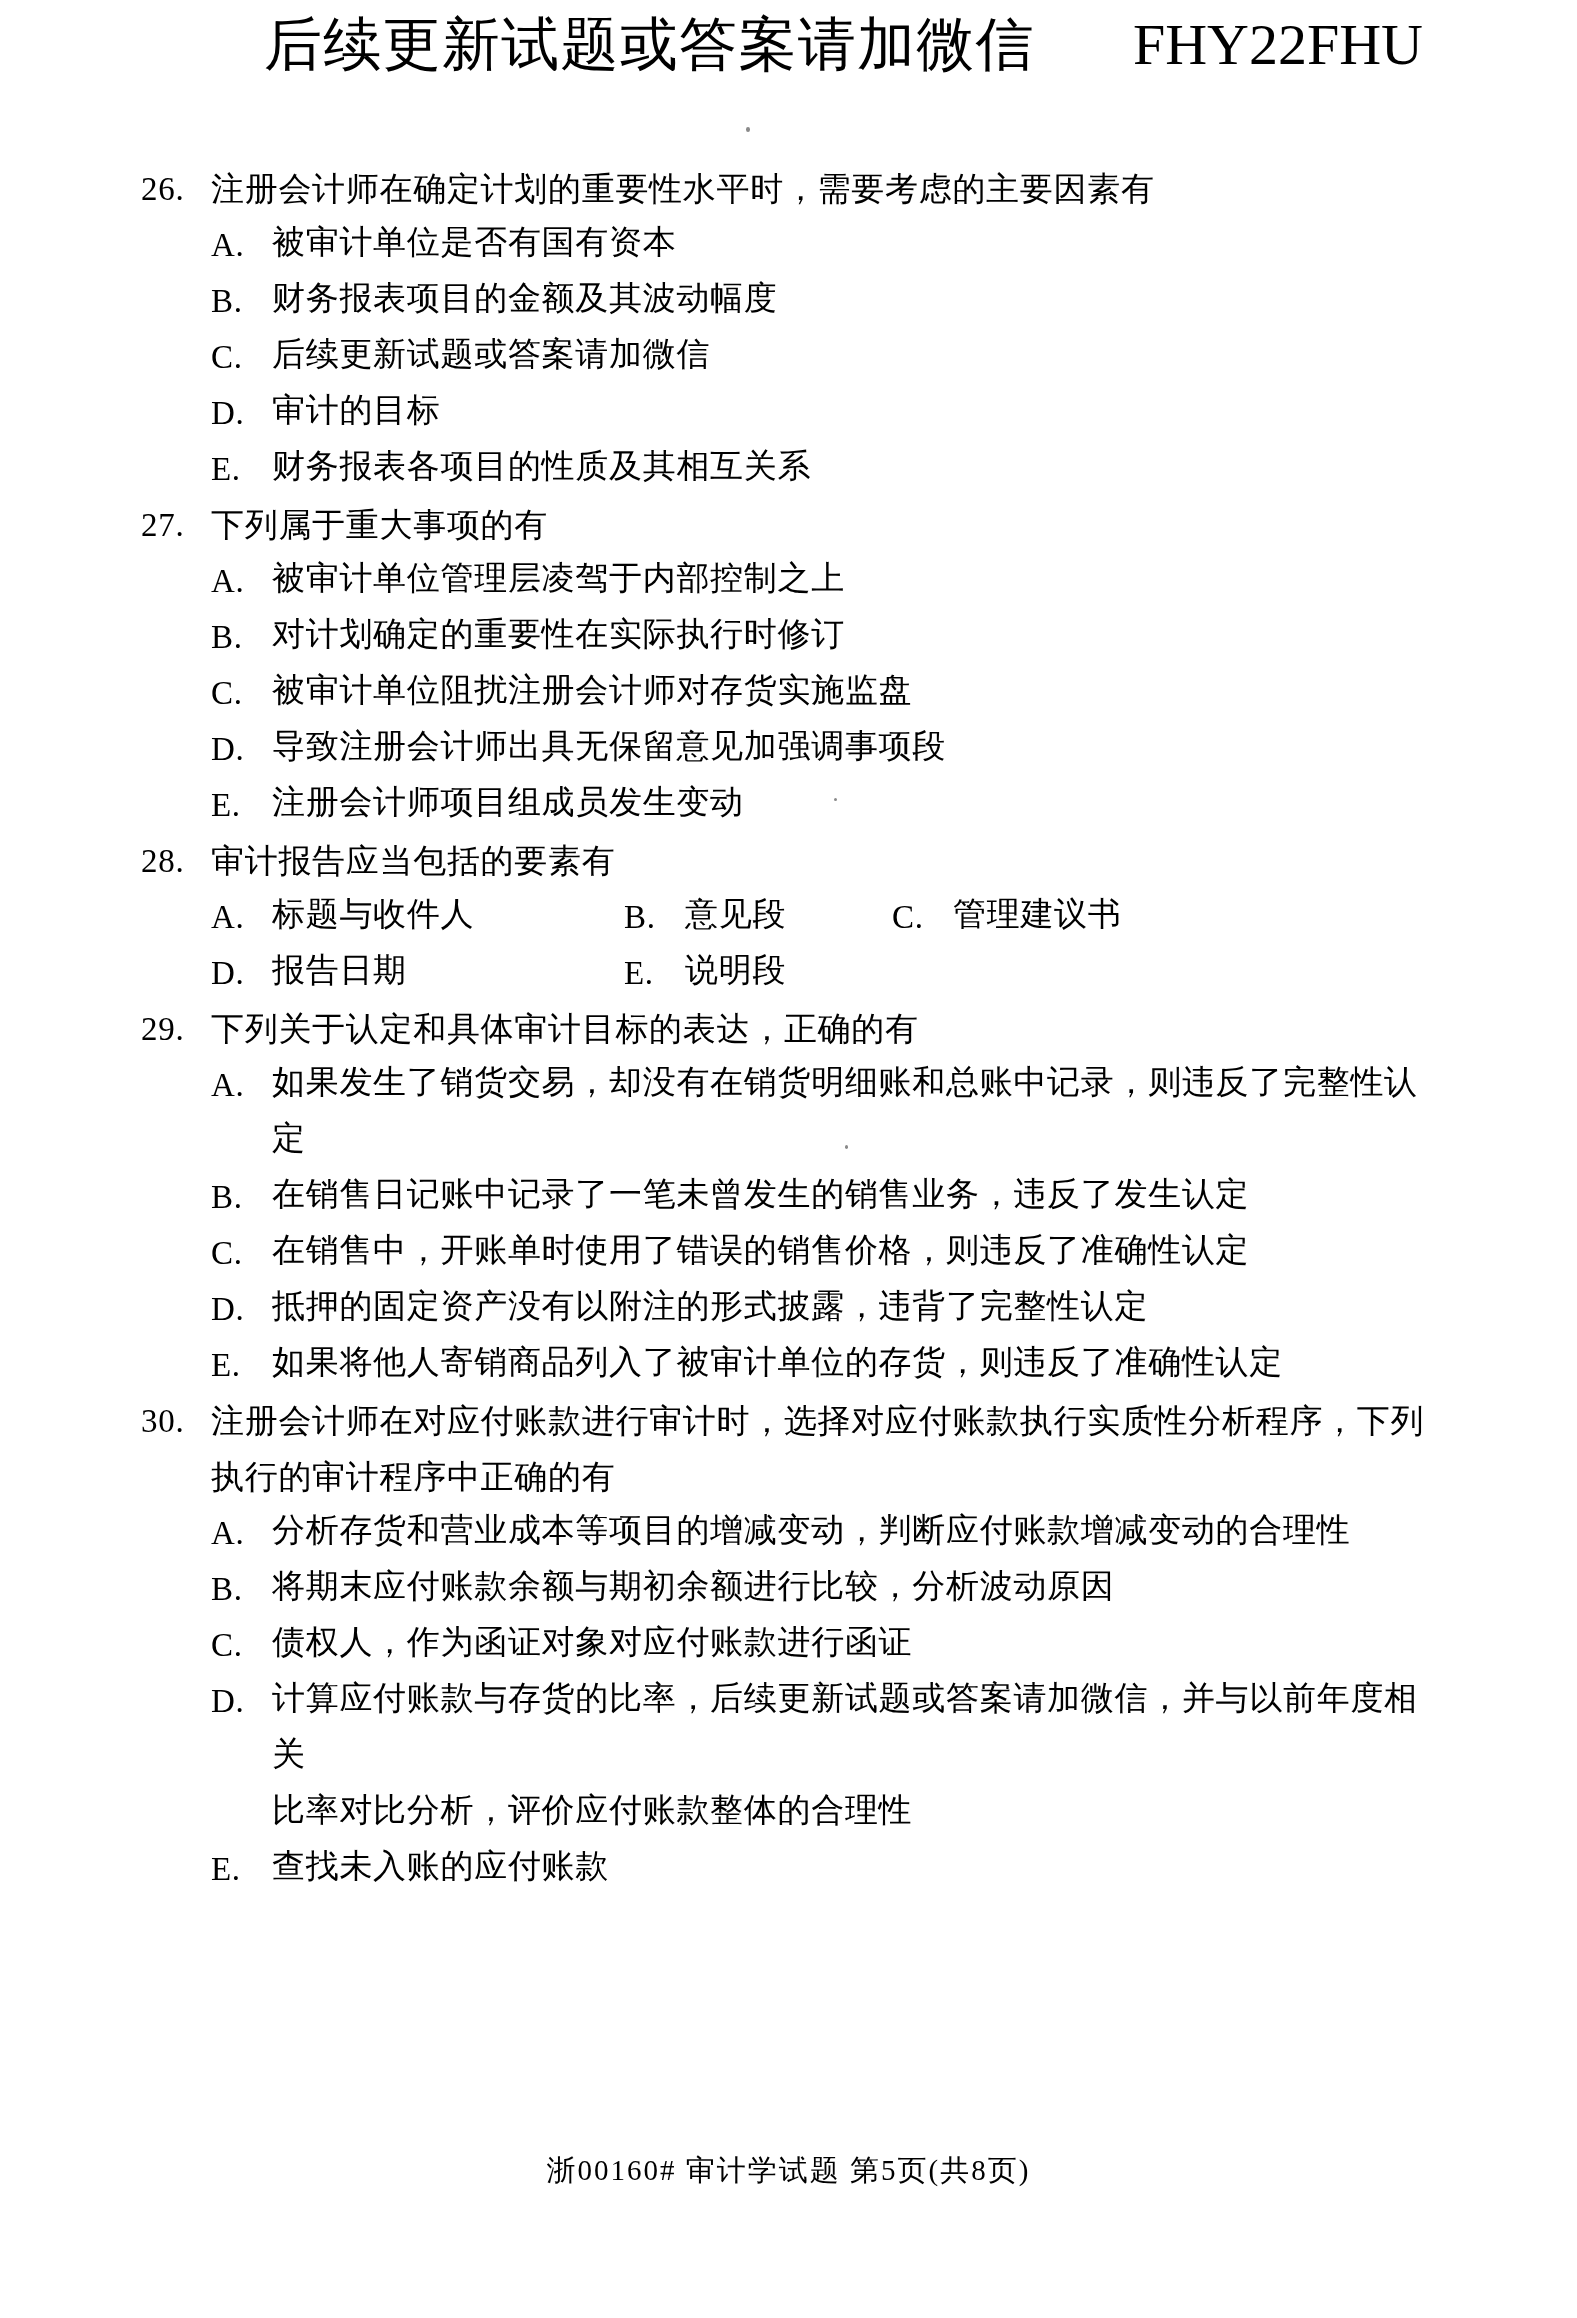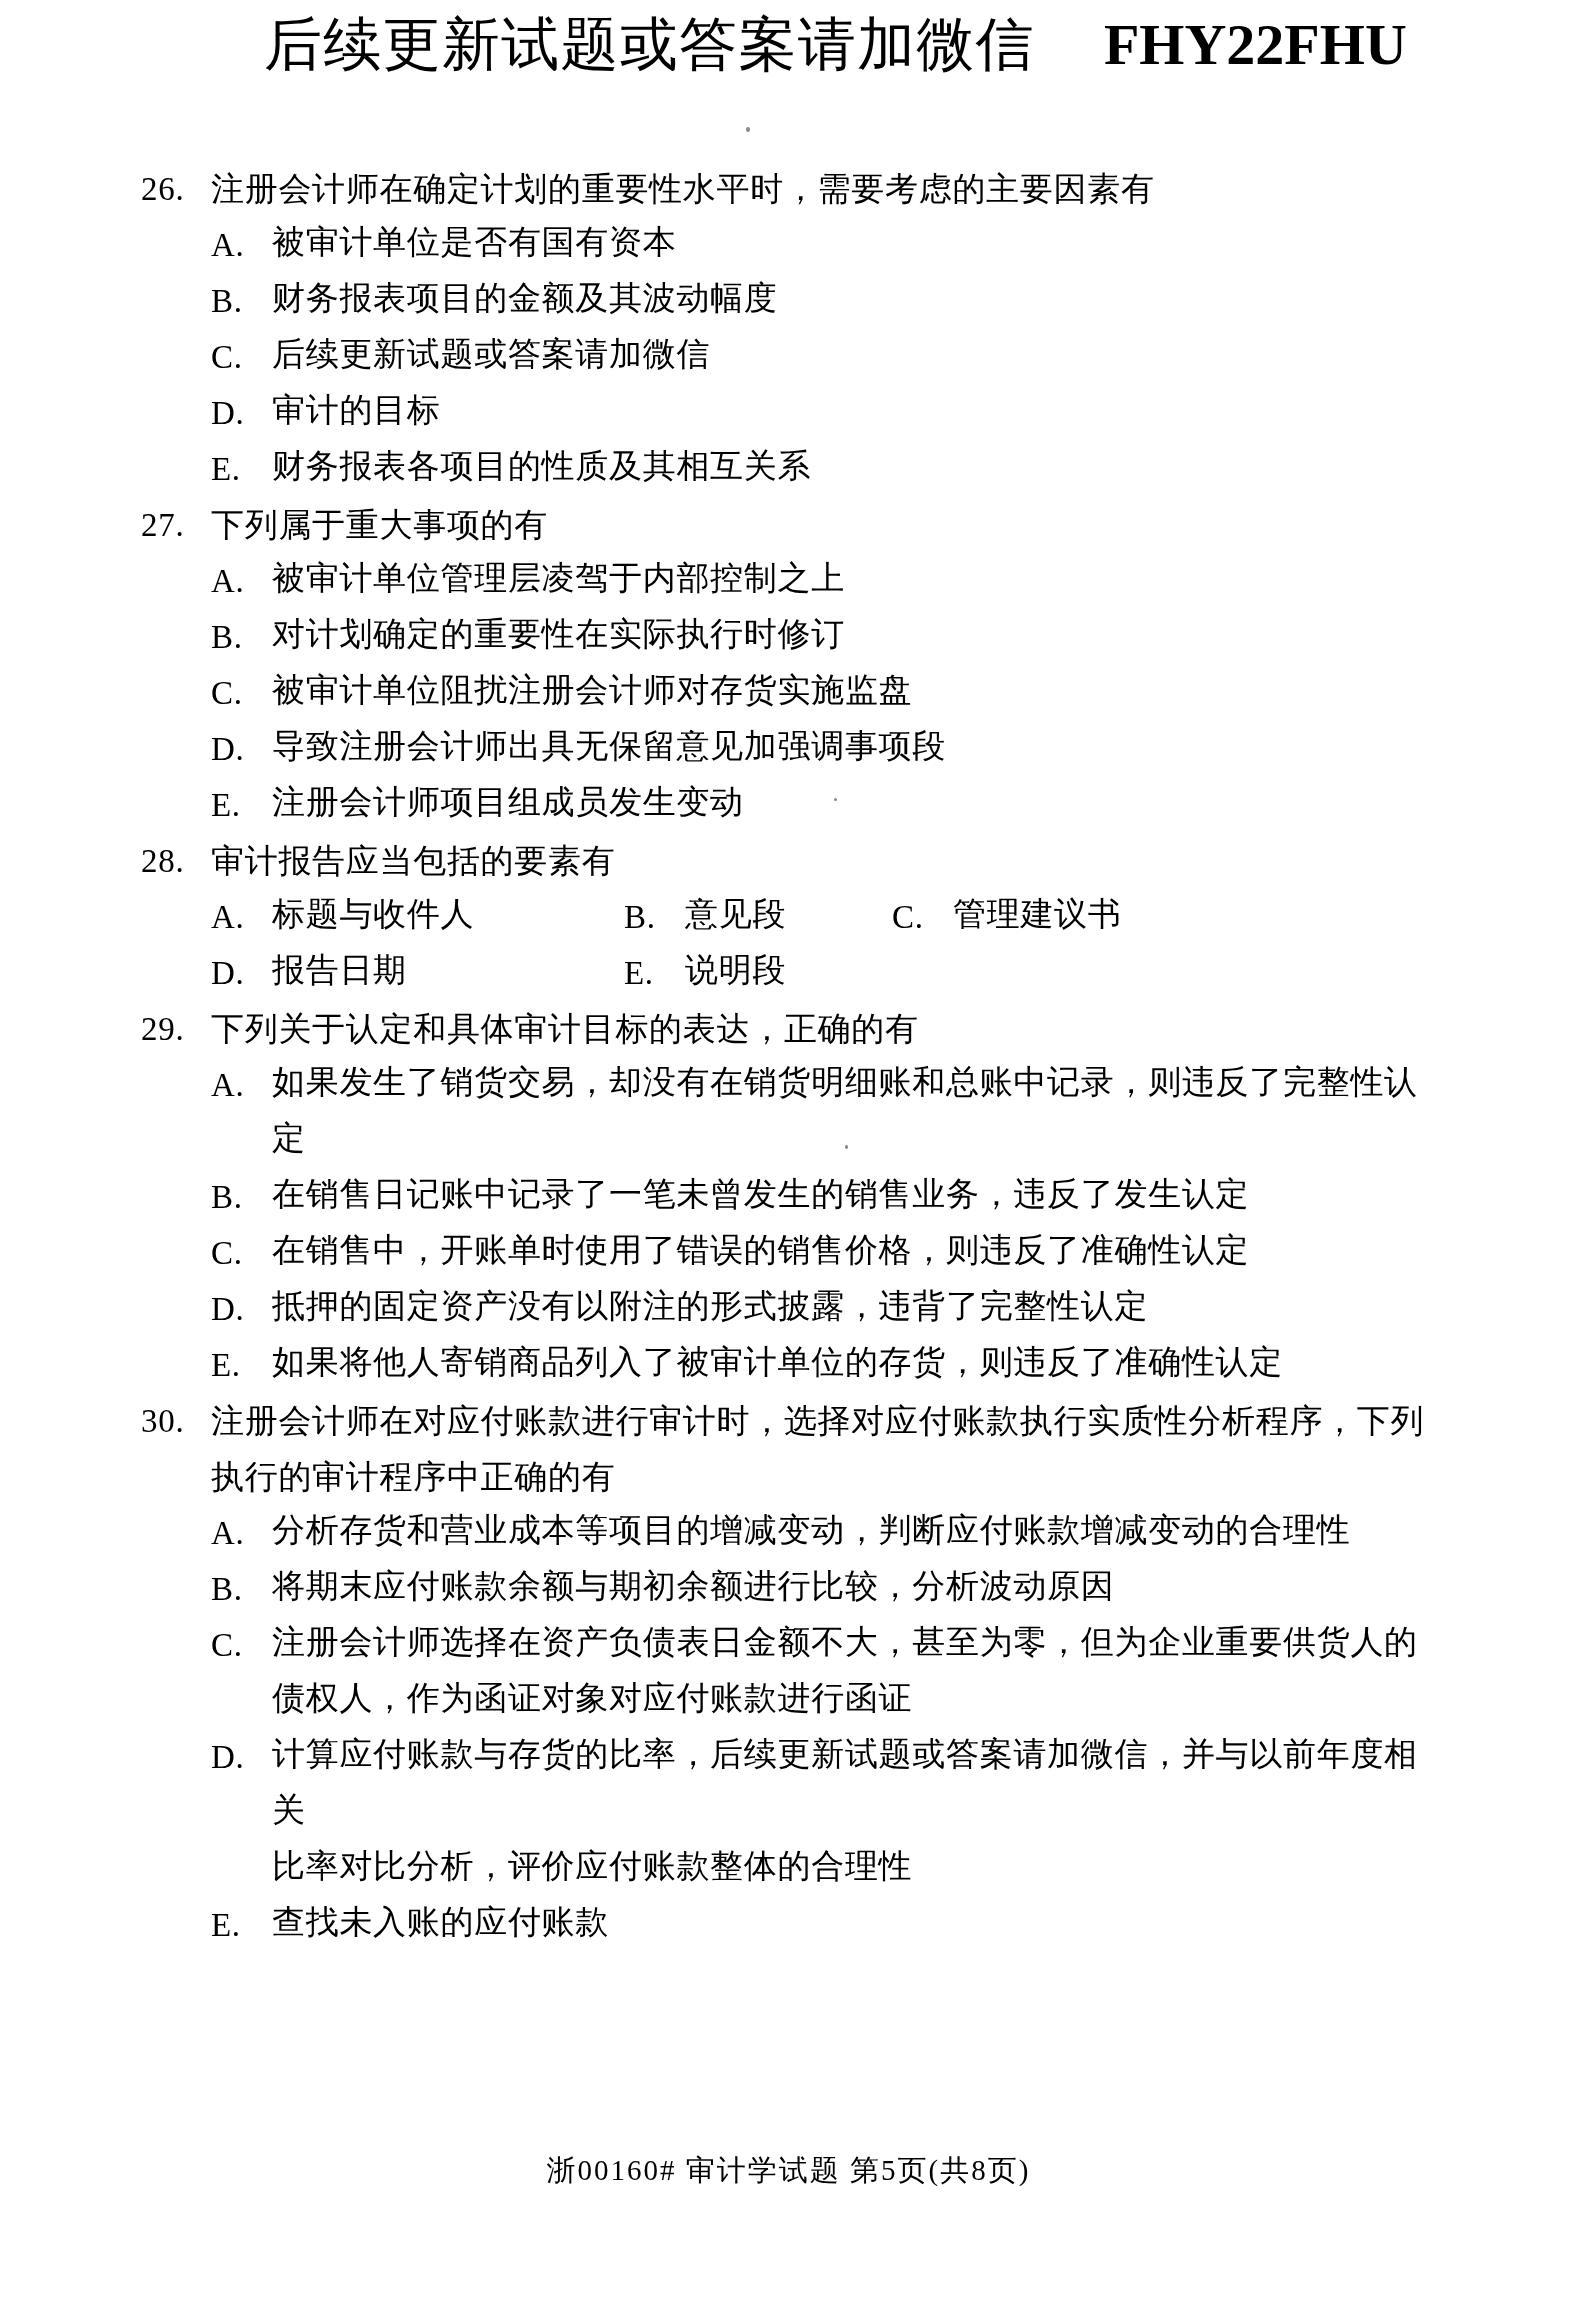--- a/index.html
+++ b/index.html
@@ -20,23 +20,22 @@
   .hdr {
     position: absolute;
     top: 12px;
     left: 264px;
     font-size: 58px;
     line-height: 66px;
     white-space: nowrap;
     letter-spacing: 1.3px;
   }
   .hdr .code {
-    margin-left: 69px;
+    margin-left: 98px;
     letter-spacing: 0;
-    font-weight: bold;
   }
   
   .qbody {
     position: absolute;
     top: 161px;
     left: 141px;
     width: 1305px;
     font-size: 33px;
     line-height: 56px;
     letter-spacing: 0.7px;
@@ -270,21 +269,20 @@
       </div>
       <div class="opt">
         <span class="olabel">B.</span>
         <div class="otext">
             <div>将期末应付账款余额与期初余额进行比较，分析波动原因</div>
           </div>
       </div>
       <div class="opt">
         <span class="olabel">C.</span>
         <div class="otext">
-          <div>注册会计师选择在资产负债表日金额不大，甚至为零，但为企业重要供货人的</div>
           <div>债权人，作为函证对象对应付账款进行函证</div>
         </div>
       </div>
       <div class="opt">
         <span class="olabel">D.</span>
         <div class="otext">
           <div>计算应付账款与存货的比率，后续更新试题或答案请加微信，并与以前年度相关</div>
           <div>比率对比分析，评价应付账款整体的合理性</div>
         </div>
       </div>

